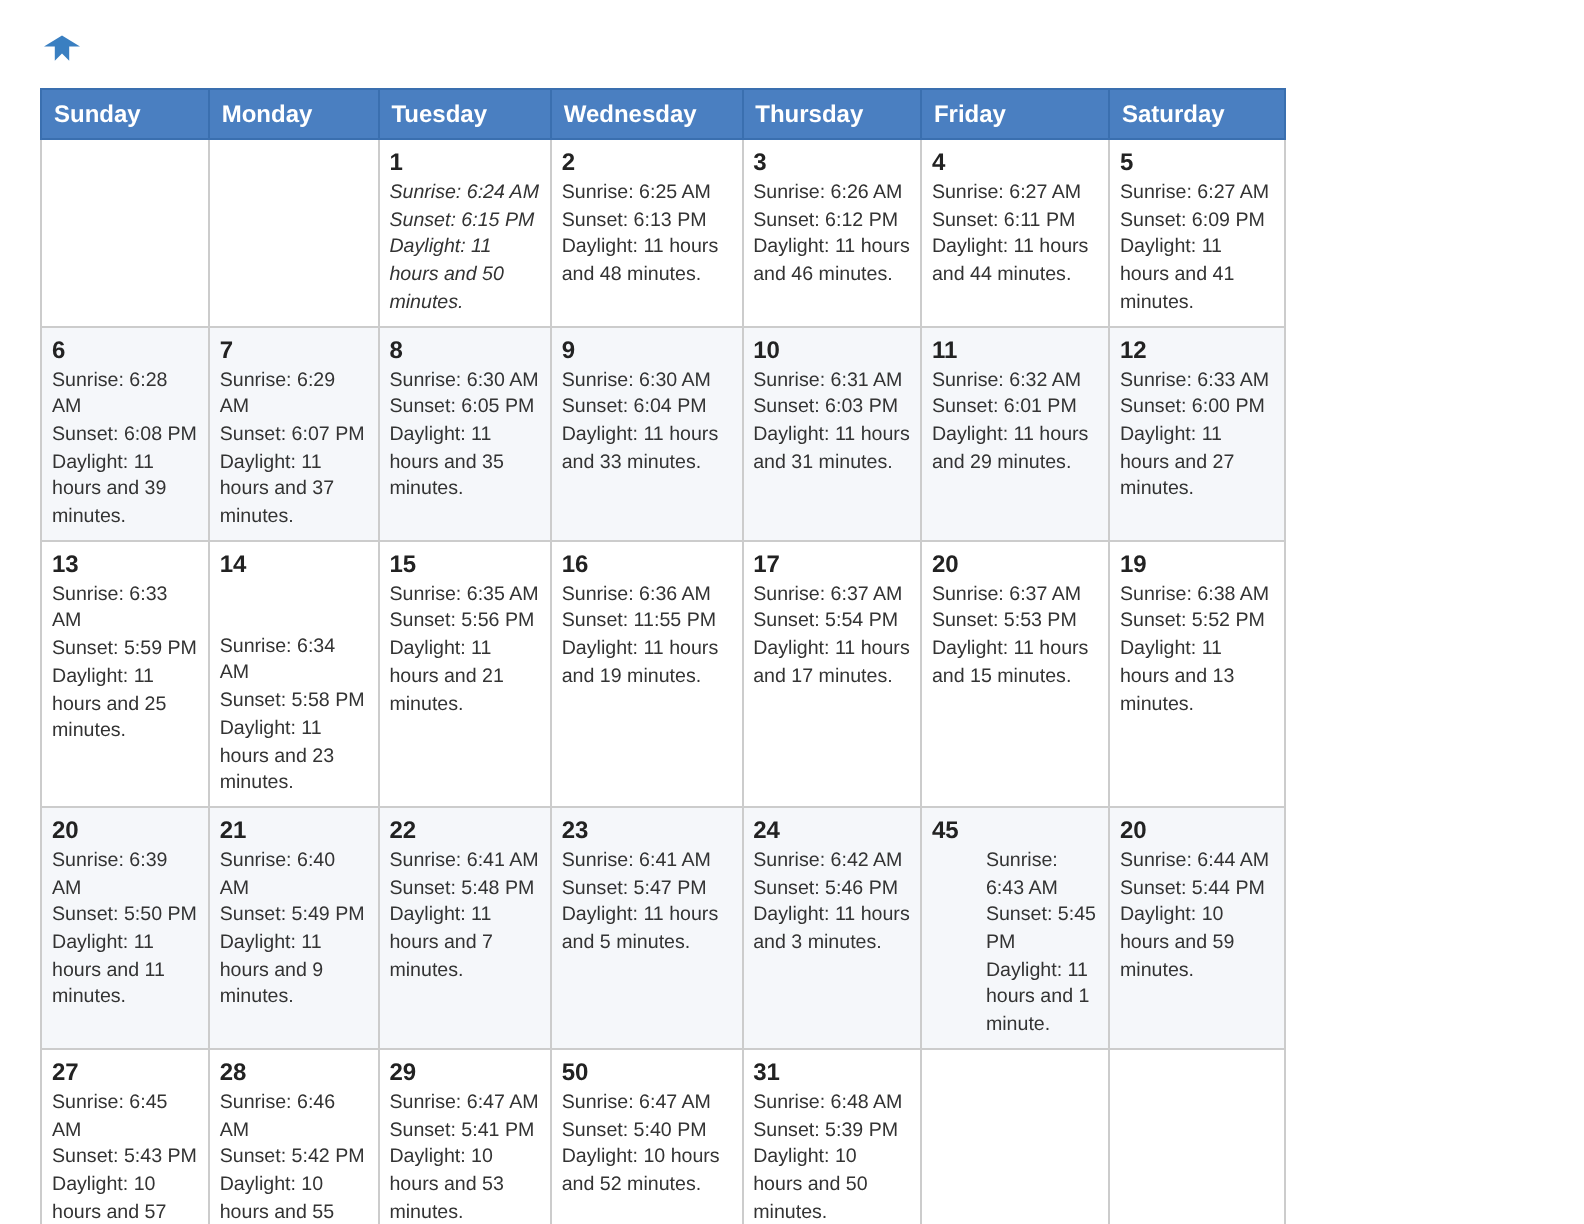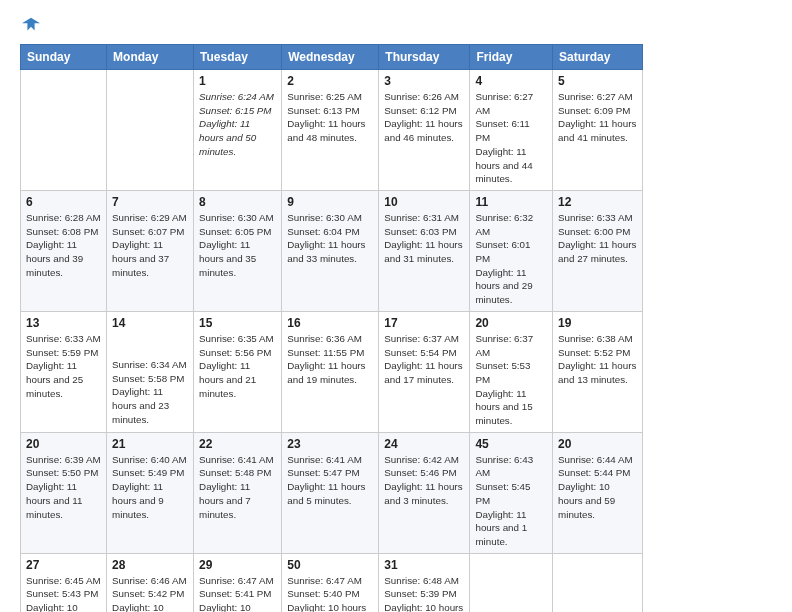--- a/index.html
+++ b/index.html
@@ -279,21 +279,21 @@
 Daylight: 11 hours and 5 minutes.</div>
           </td>
           <td>
             <div class="day-num">24</div>
             <div class="day-info" style="white-space: pre-line;">Sunrise: 6:42 AM
 Sunset: 5:46 PM
 Daylight: 11 hours and 3 minutes.</div>
           </td>
           <td>
             <div class="day-num">45</div>
-            <div class="day-info" style="white-space: pre-line;">Sunrise: 6:43 AM
+            <div class="day-info" style="white-space: pre-line; margin-left: 27px;">Sunrise: 6:43 AM
 Sunset: 5:45 PM
 Daylight: 11 hours and 1 minute.</div>
           </td>
           <td>
             <div class="day-num">20</div>
             <div class="day-info" style="white-space: pre-line;">Sunrise: 6:44 AM
 Sunset: 5:44 PM
 Daylight: 10 hours and 59 minutes.</div>
           </td>
         </tr>

